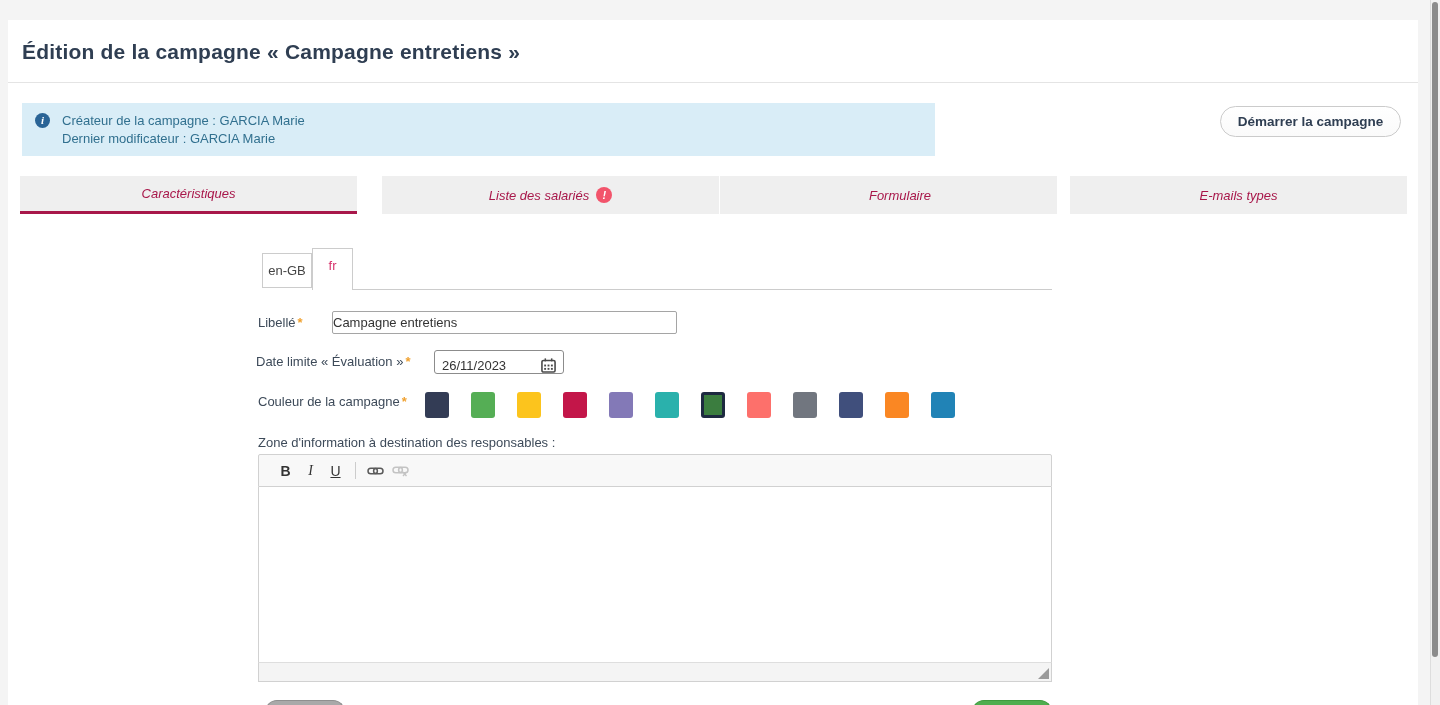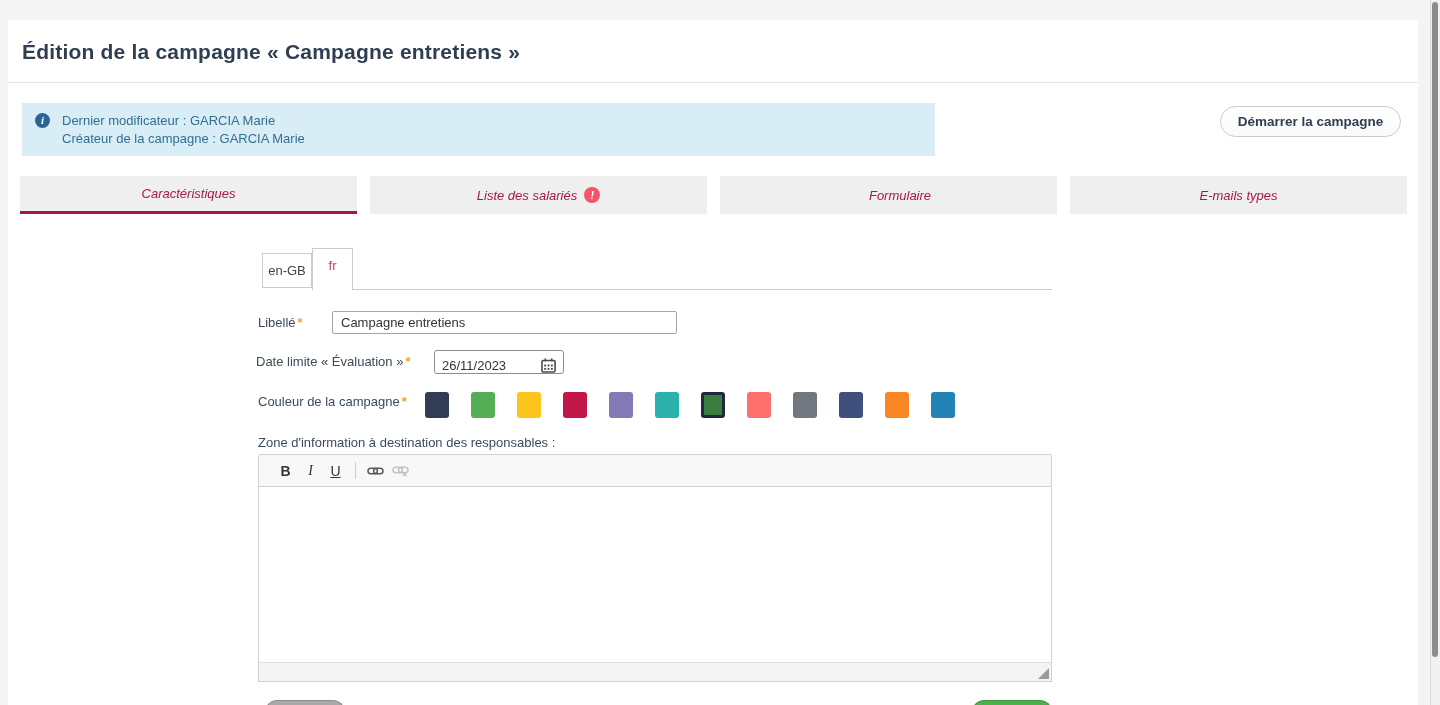--- a/index.html
+++ b/index.html
@@ -44,21 +44,21 @@
     font-family: Liberation Sans, sans-serif;
   }
   .tab {
     position: absolute; top: 176px; height: 38px; width: 337px;
     background: #efefef; color: #a8174a; font-size: 13px;
     display: flex; align-items: center; justify-content: center; gap: 7px;
     cursor: pointer;
     font-style: italic;
   }
   .tab.t1 { left: 20px; }
-  .tab.t2 { left: 370px; }
+  .tab.t2 { left: 382px; }
   .tab.t3 { left: 720px; padding-left: 23px; }
   .tab.t4 { left: 1070px; }
   .tab.active { border-bottom: 3px solid #a8174a; }
   .tab-badge {
     width: 16px; height: 16px; border-radius: 50%;
     background: #f2546b; color: #ffffff; font-size: 11px; font-weight: 700;
     line-height: 16px; text-align: center;
   }
   .lang-tab-inactive {
     position: absolute; left: 262px; top: 253px; width: 50px; height: 35px;
@@ -72,21 +72,21 @@
     color: #d6336c; font-size: 13px;
     display: flex; align-items: flex-start; justify-content: center; padding-top: 9px;
     cursor: pointer;
   }
   .lang-rule { position: absolute; left: 353px; top: 289px; width: 699px; height: 1px; background: #cccccc; }
   .field-label { position: absolute; font-size: 13px; color: #3d4a59; }
   .req { color: #f0a12f; font-weight: 700; margin-left: 2px; }
   .text-input {
     position: absolute; left: 332px; top: 311px; width: 345px; height: 23px;
     border: 1px solid #a5a5a5; border-radius: 2px; background: #ffffff;
-    font-size: 13px; color: #333333; padding: 0 8px;
+    font-size: 13px; color: #333333; padding: 0 0;
     font-family: "Liberation Sans", sans-serif;
   }
   .date-wrap {
     position: absolute; left: 434px; top: 350px; width: 130px; height: 24px;
     border: 1px solid #8c8c8c; border-radius: 3px; background: #ffffff;
     display: flex; align-items: flex-end; justify-content: space-between; padding: 0 7px;
   }
   .date-value { font-size: 13px; color: #333333; }
   .swatch-row { position: absolute; left: 425px; top: 392px; display: flex; gap: 22px; align-items: center; }
   .swatch { width: 24px; height: 26px; border-radius: 3px; cursor: pointer; }
@@ -142,22 +142,22 @@
 <body>
 
 <div class="panel"></div>
 
 <h1 class="page-title">Édition de la campagne « Campagne entretiens »</h1>
 <div class="title-divider"></div>
 
 <div class="info-banner">
   <div class="info-icon">i</div>
   <div class="info-lines">
+    <div>Créateur de la campagne : GARCIA Marie</div>
     <div>Dernier modificateur : GARCIA Marie</div>
-    <div>Créateur de la campagne : GARCIA Marie</div>
   </div>
 </div>
 
 <button class="start-btn">Démarrer la campagne</button>
 
 <div class="tab t1 active">
   <span>Caractéristiques</span>
 </div>
 <div class="tab t2">
   <span>Liste des salariés</span>

